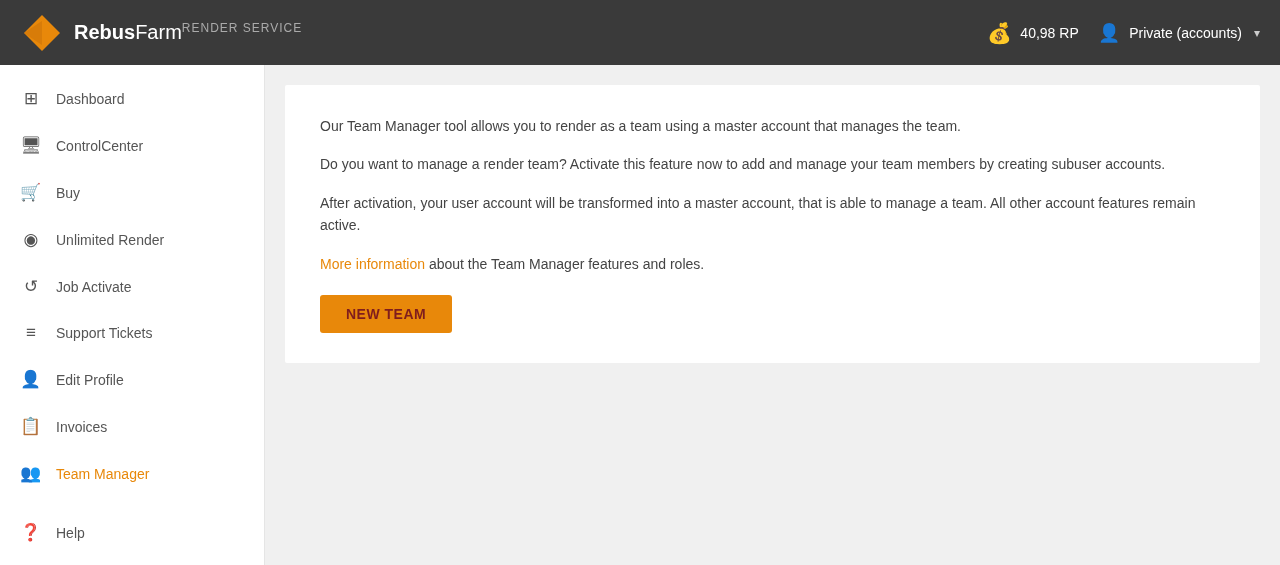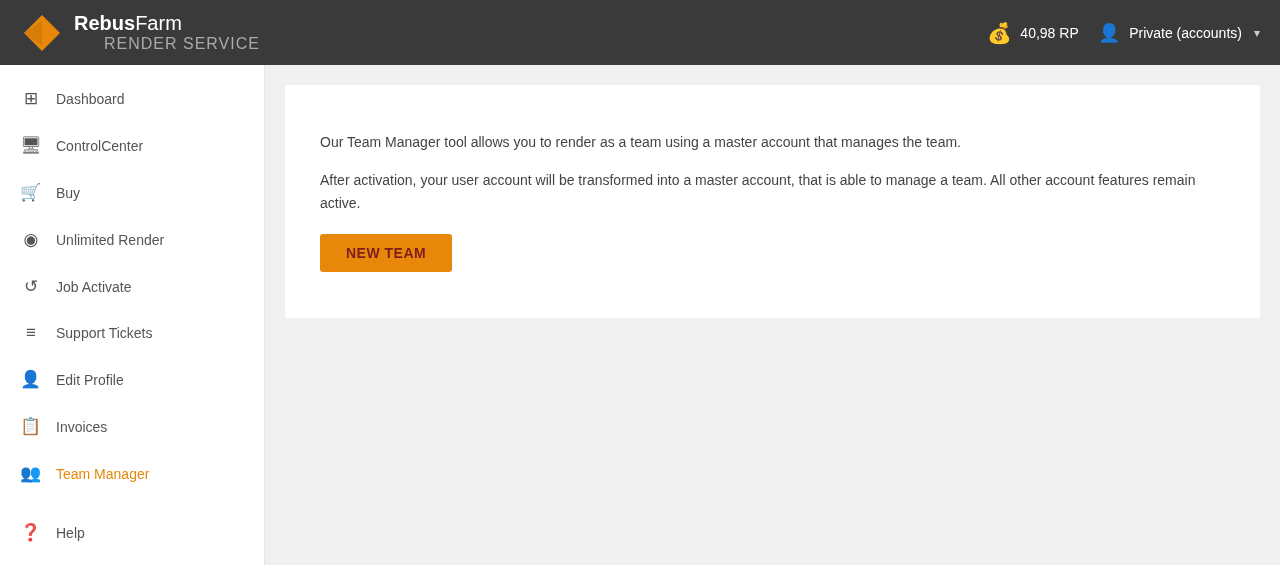--- a/index.html
+++ b/index.html
@@ -18,34 +18,32 @@
       display: flex;
       align-items: center;
       gap: 10px;
     }
     .logo-icon {
       width: 44px;
       height: 44px;
     }
     .logo-text {
       display: flex;
-      flex-direction: column;
     }
     .logo-name {
       color: white;
       font-size: 20px;
       font-weight: 300;
     }
     .logo-name span { font-weight: 700; }
     .logo-sub {
       color: #aaa;
-      font-size: 16px;
+      font-size: 12px;
       letter-spacing: 1px;
       text-transform: uppercase;
-      margin-left: 30px;
     }
     .header-right {
       display: flex;
       align-items: center;
       gap: 20px;
     }
     .credits {
       display: flex;
       align-items: center;
       gap: 8px;
@@ -129,21 +127,21 @@
     
     .content {
       flex: 1;
       padding: 20px;
       background: #f0f0f0;
       overflow-y: auto;
     }
     .content-card {
       background: #fff;
       border-radius: 2px;
-      padding: 46px 35px;
+      padding: 30px 35px;
       line-height: 1.6;
     }
     .content-card p {
       color: #444;
       font-size: 14px;
       margin-bottom: 16px;
     }
     .content-card p:last-of-type {
       margin-bottom: 20px;
     }
@@ -257,18 +255,24 @@
         <span class="nav-icon">❓</span>
         <span>Help</span>
       </a>
     </div>
     <div class="version-text">V 2.10</div>
   </nav>
 
   <main class="content">
     <div class="content-card">
       <p>Our Team Manager tool allows you to render as a team using a master account that manages the team.</p>
+      <p>Do you want to manage a render team? Activate this feature now to add and manage your team members by creating subuser accounts.</p>
       <p>After activation, your user account will be transformed into a master account, that is able to manage a team. All other account features remain active.</p>
+      <p class="info-line">
+        <a class="more-info-link" href="#">
+          <span>More information</span>
+        </a><span> about the Team Manager features and roles.</span>
+      </p>
       <button class="new-team-btn">NEW TEAM</button>
     </div>
   </main>
 
 </div>
 
 </body></html>

